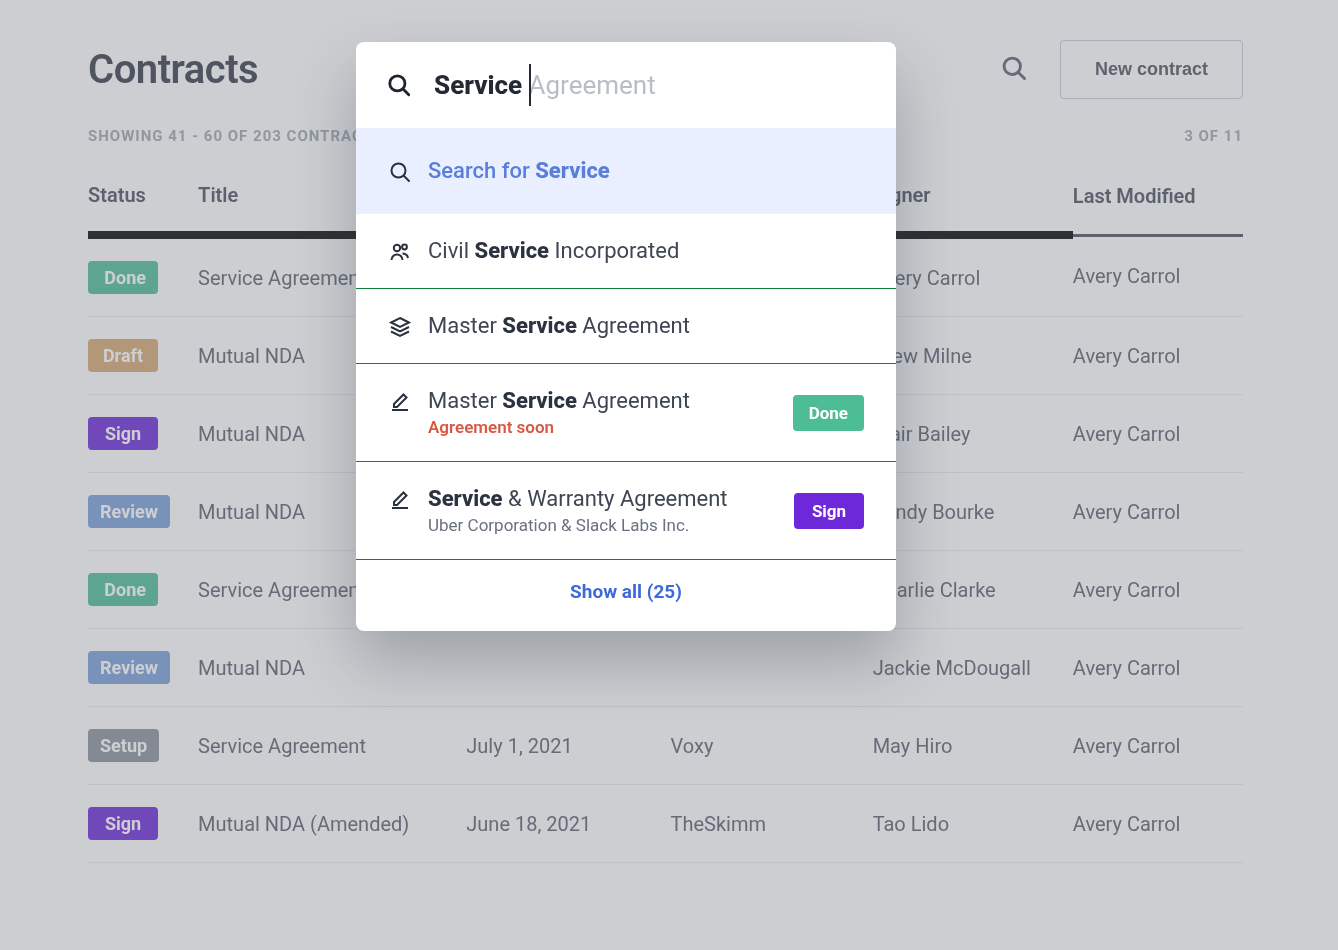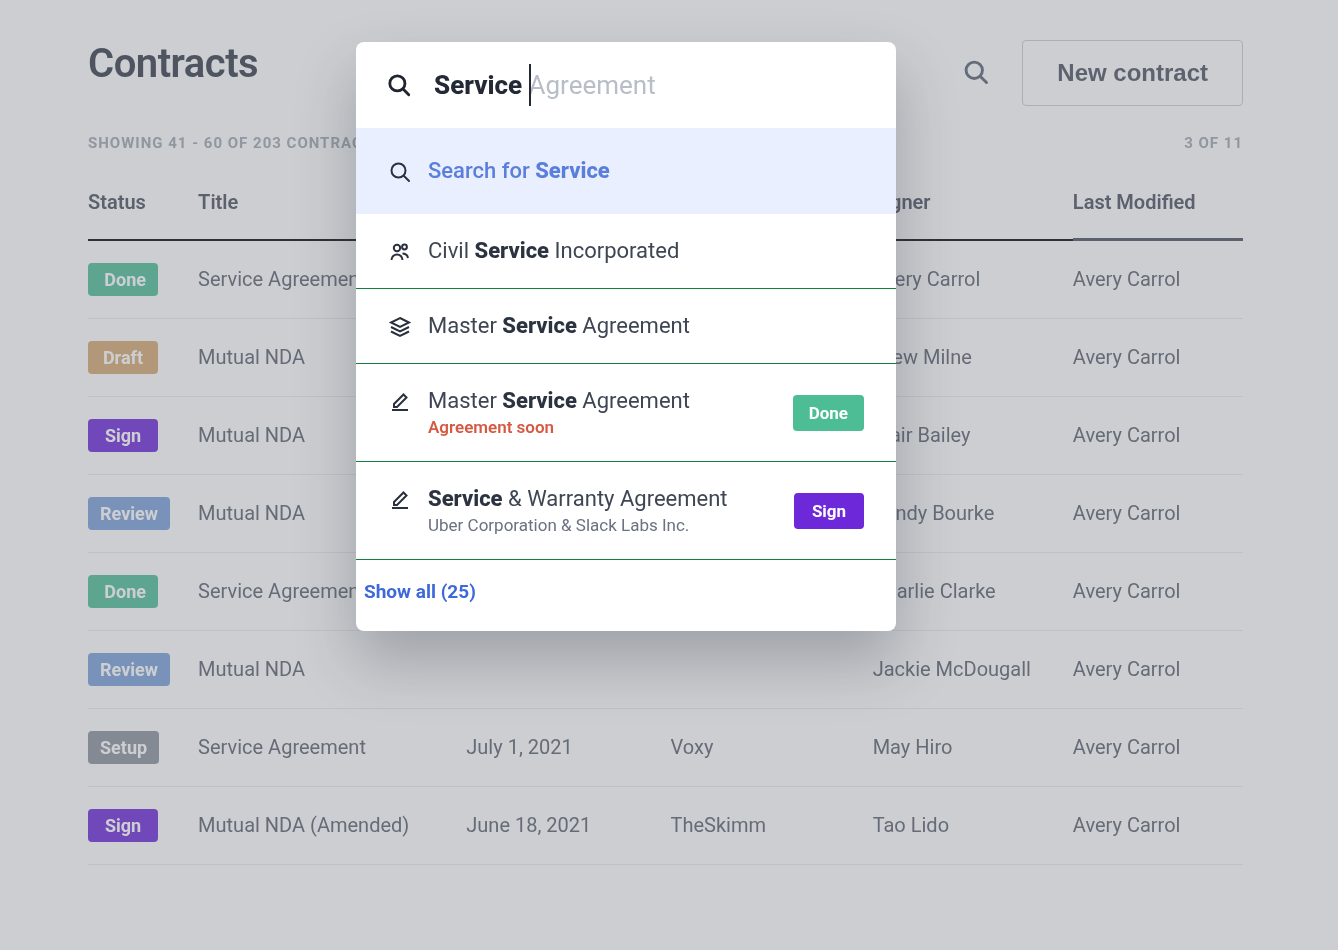--- a/index.html
+++ b/index.html
@@ -4,41 +4,41 @@
 <style>
   * { box-sizing: border-box; margin: 0; padding: 0; }
   html, body { width: 1338px; height: 950px; font-family: -apple-system, BlinkMacSystemFont, "Segoe UI", Roboto, Helvetica, Arial, sans-serif; background:#efeff0; overflow:hidden; }
   .app {
     position:relative;
     width:1338px; height:950px;
     background:#fff;
     padding:40px 95px 0 88px;
   }
   
-  .header { display:flex; justify-content:space-between; }
+  .header { display:flex; align-items:center; justify-content:space-between; }
   .page-title { font-size:40px; font-weight:600; color:#363d4a; letter-spacing:-0.5px; }
   .header-right { display:flex; align-items:center; gap:28px; }
   .search-btn svg { width:28px; height:28px; stroke:#586173; }
   .new-contract-btn {
     border:1px solid #c8cdd6; border-radius:4px;
-    padding:18px 34px; font-size:24px; font-weight:700;
+    padding:18px 34px; font-size:18px; font-weight:700;
     color:#4b5362; background:#fff; cursor:pointer;
   }
   .subheader { margin-top:28px; display:flex; justify-content:space-between; color:#9fa6b2; font-size:15px; letter-spacing:1px; font-weight:700; }
   
   table { width:100%; margin-top:20px; border-collapse:collapse; table-layout:fixed; }
   col.c-status { width:110px; }
   col.c-title  { width:268px; }
   col.c-date   { width:204px; }
   col.c-party  { width:202px; }
   col.c-signer { width:200px; }
   col.c-mod    { width:170px; }
   thead th {
     text-align:left; font-size:20px; font-weight:600; color:#4a5160;
-    padding:18px 0 24px; border-bottom:2px solid #000000;
+    padding:18px 0 24px; border-bottom:8px solid #000000;
   }
   th.sorted { border-bottom:3px solid #4a5160; }
   tbody td {
     padding:22px 0; border-bottom:1px solid #e9ecef;
     font-size:20px; color:#5a6270; vertical-align:middle;
   }
   .badge {
     display:inline-block; min-width:70px; text-align:center;
     padding:6px 12px; border-radius:4px;
     font-size:18px; font-weight:700; color:#fff;
@@ -80,21 +80,21 @@
   .section .row { border-bottom:1px solid #15803d; }
   .row .row-icon { width:24px; height:24px; flex:0 0 24px; margin-top:2px; }
   .row .row-icon svg { width:24px; height:24px; stroke:#2a313d; stroke-width:2; fill:none; }
   .row-body { flex:1; }
   .row-title { font-size:22px; color:#3e4653; font-weight:400; }
   .row-title strong { font-weight:800; color:#2c3340; }
   .row-sub { font-size:17px; color:#d65a43; font-weight:600; margin-top:4px; }
   .row-sub.gray { color:#6a7180; font-weight:400; }
   .row-badge { align-self:center; }
   .row-badge .badge { font-size:17px; padding:8px 16px; }
-  .show-all { padding:20px 8px 28px; }
+  .show-all { text-align:center; padding:20px 8px 28px; }
   .show-all a { color:#3e69d8; font-weight:700; font-size:19px; text-decoration:none; cursor:pointer; }
 
   .icon-btn { background:none; border:none; cursor:pointer; padding:4px; }
 </style>
 </head>
 <body>
 
 <div class="app">
 
   <div class="header">

